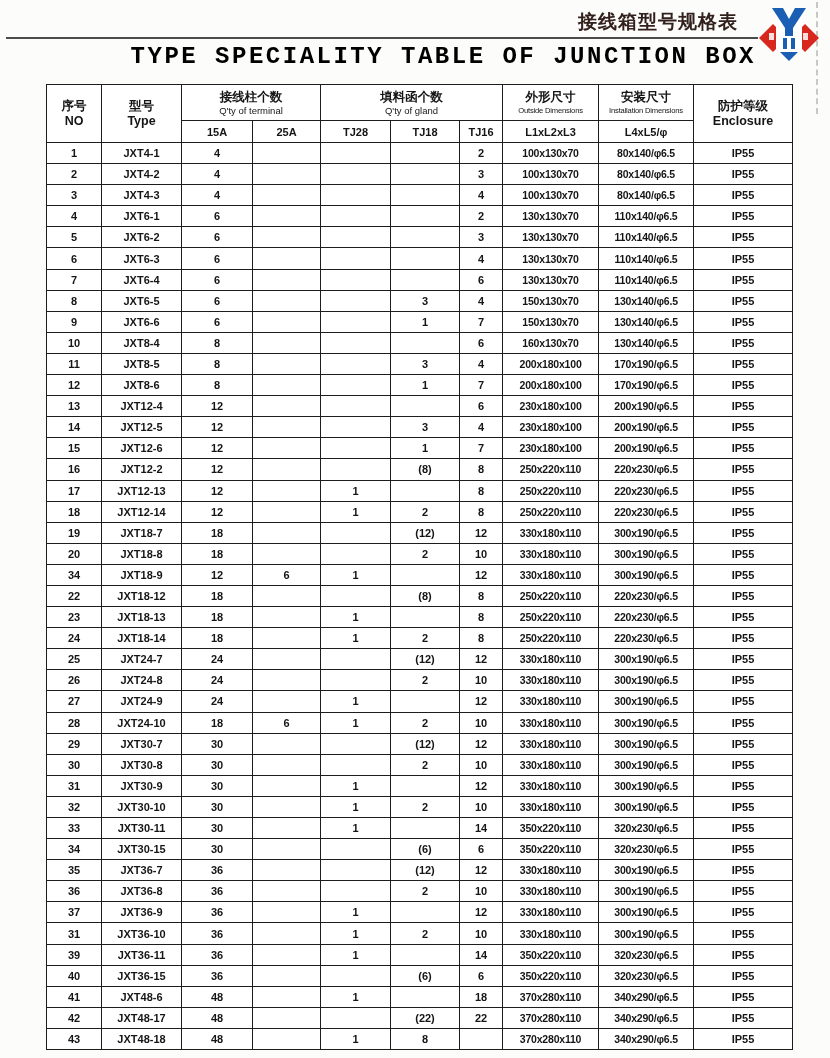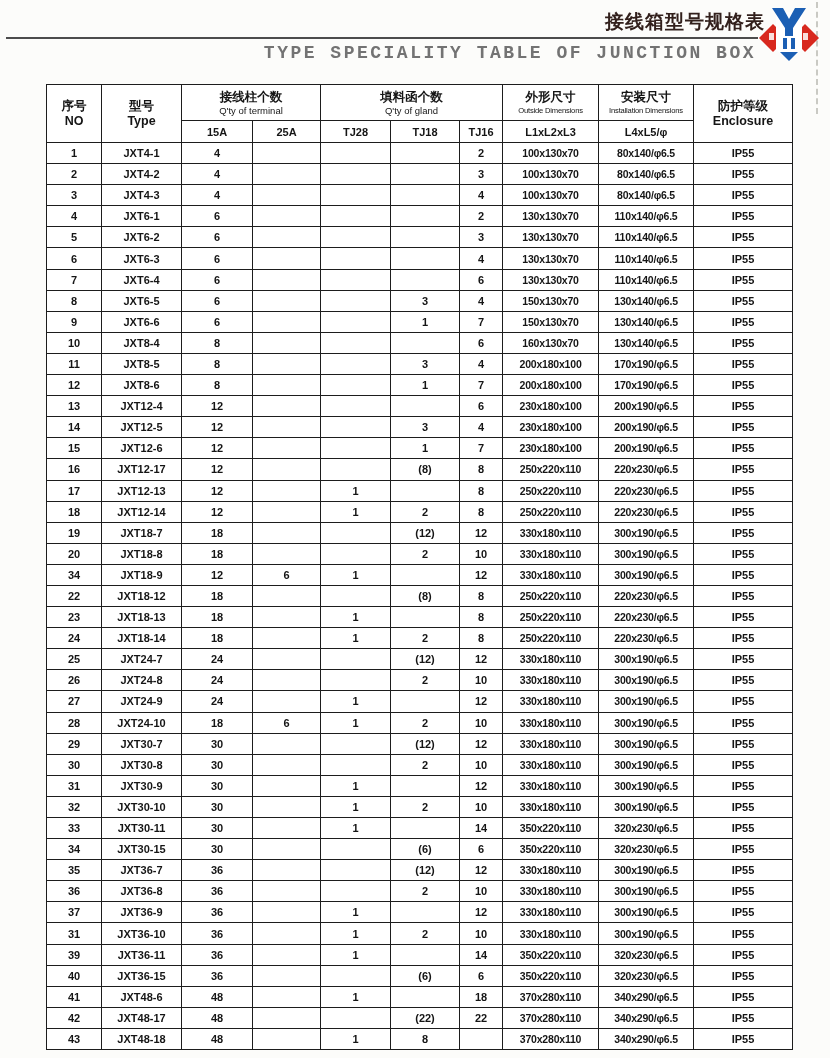--- a/index.html
+++ b/index.html
@@ -6,40 +6,40 @@
   html,body { width: 830px; height: 1058px; }
   body {
     position: relative;
     background: #fcfcfa;
     font-family: "Liberation Sans", sans-serif;
     color: #151515;
     overflow: hidden;
   }
   .title-cn {
     position: absolute;
-    top: 9px; right: 65px;
+    top: 9px; right: 92px;
     font-size: 19px;
     font-weight: 700;
     letter-spacing: 1px;
     color: #32201c;
   }
   .rule {
     position: absolute;
     left: 6px; top: 37px;
     width: 752px; height: 2px;
     background: #4c4c4c;
   }
   .title-en {
     position: absolute;
     top: 43px; right: 74px;
     font-family: "Liberation Mono", monospace;
     font-weight: 700;
-    font-size: 18px;
+    font-size: 24px;
     letter-spacing: 2.5px;
-    color: #737373;
+    color: #000000;
     white-space: nowrap;
   }
   .logo {
     position: absolute;
     top: 4px; right: 10px;
     width: 62px; height: 66px;
   }
   .page-fold {
     position: absolute;
     left: 816px; top: 2px;
@@ -323,21 +323,21 @@
         <td class="c3"></td>
         <td class="c4"></td>
         <td class="c5">1</td>
         <td class="c6">7</td>
         <td class="c7">230x180x100</td>
         <td class="c8">200x190/φ6.5</td>
         <td class="c9">IP55</td>
       </tr>
       <tr>
         <td class="c0">16</td>
-        <td class="c1">JXT12-17</td>
+        <td class="c1">JXT12-2</td>
         <td class="c2">12</td>
         <td class="c3"></td>
         <td class="c4"></td>
         <td class="c5">(8)</td>
         <td class="c6">8</td>
         <td class="c7">250x220x110</td>
         <td class="c8">220x230/φ6.5</td>
         <td class="c9">IP55</td>
       </tr>
       <tr>

